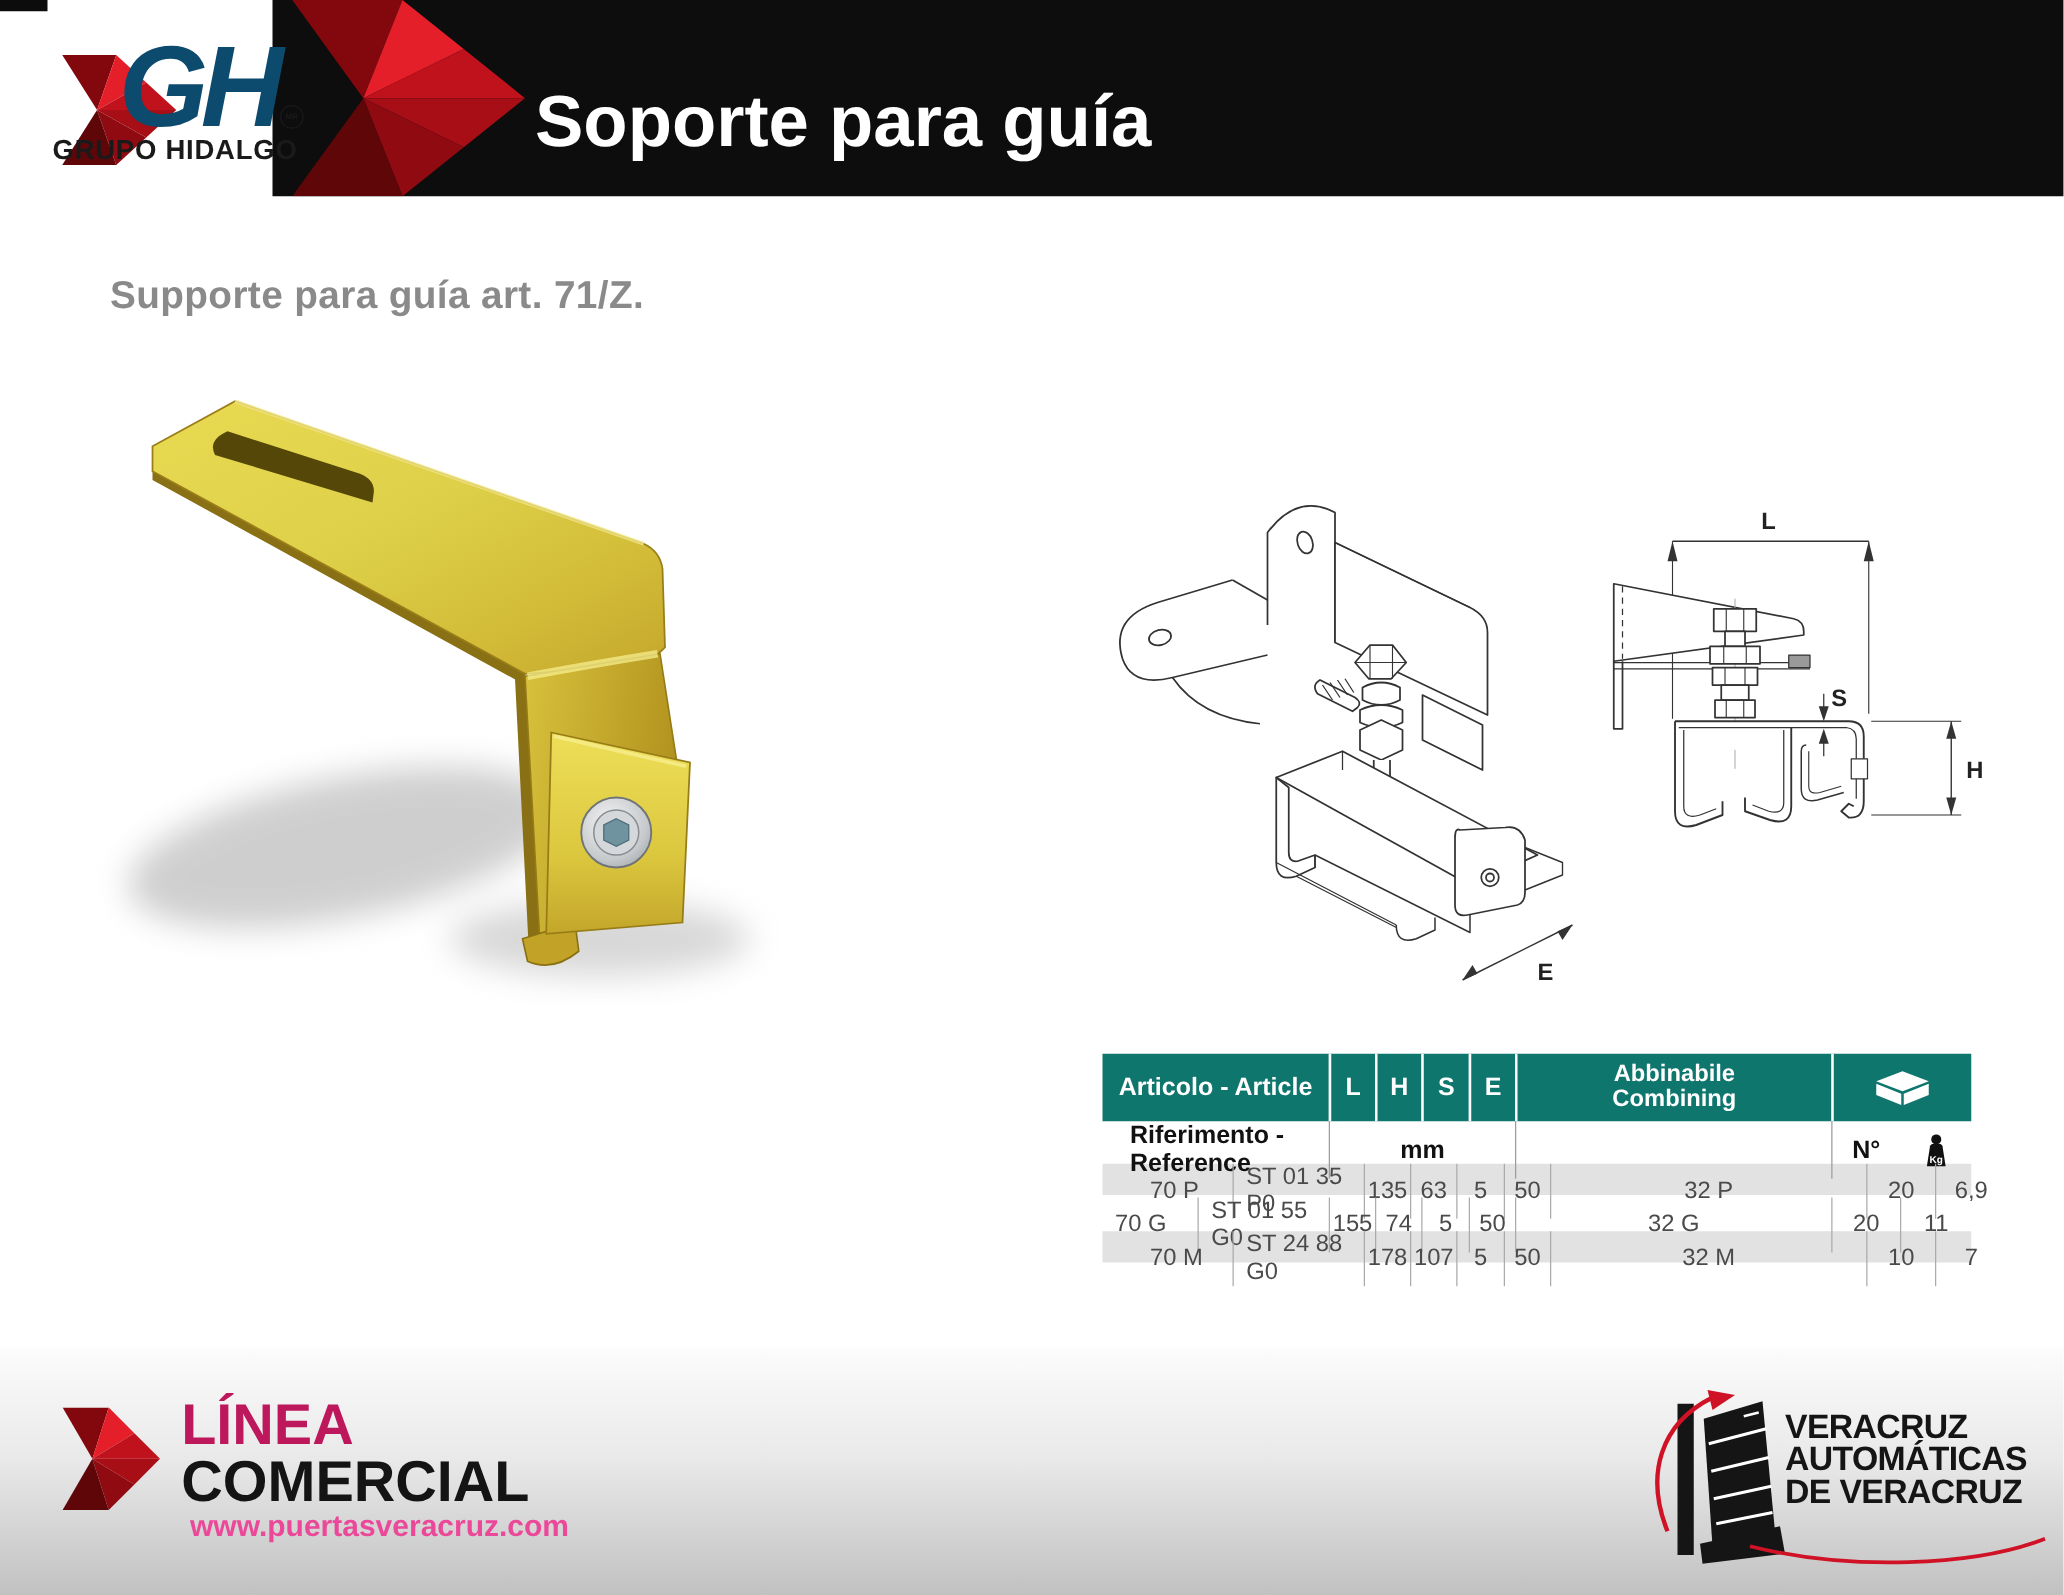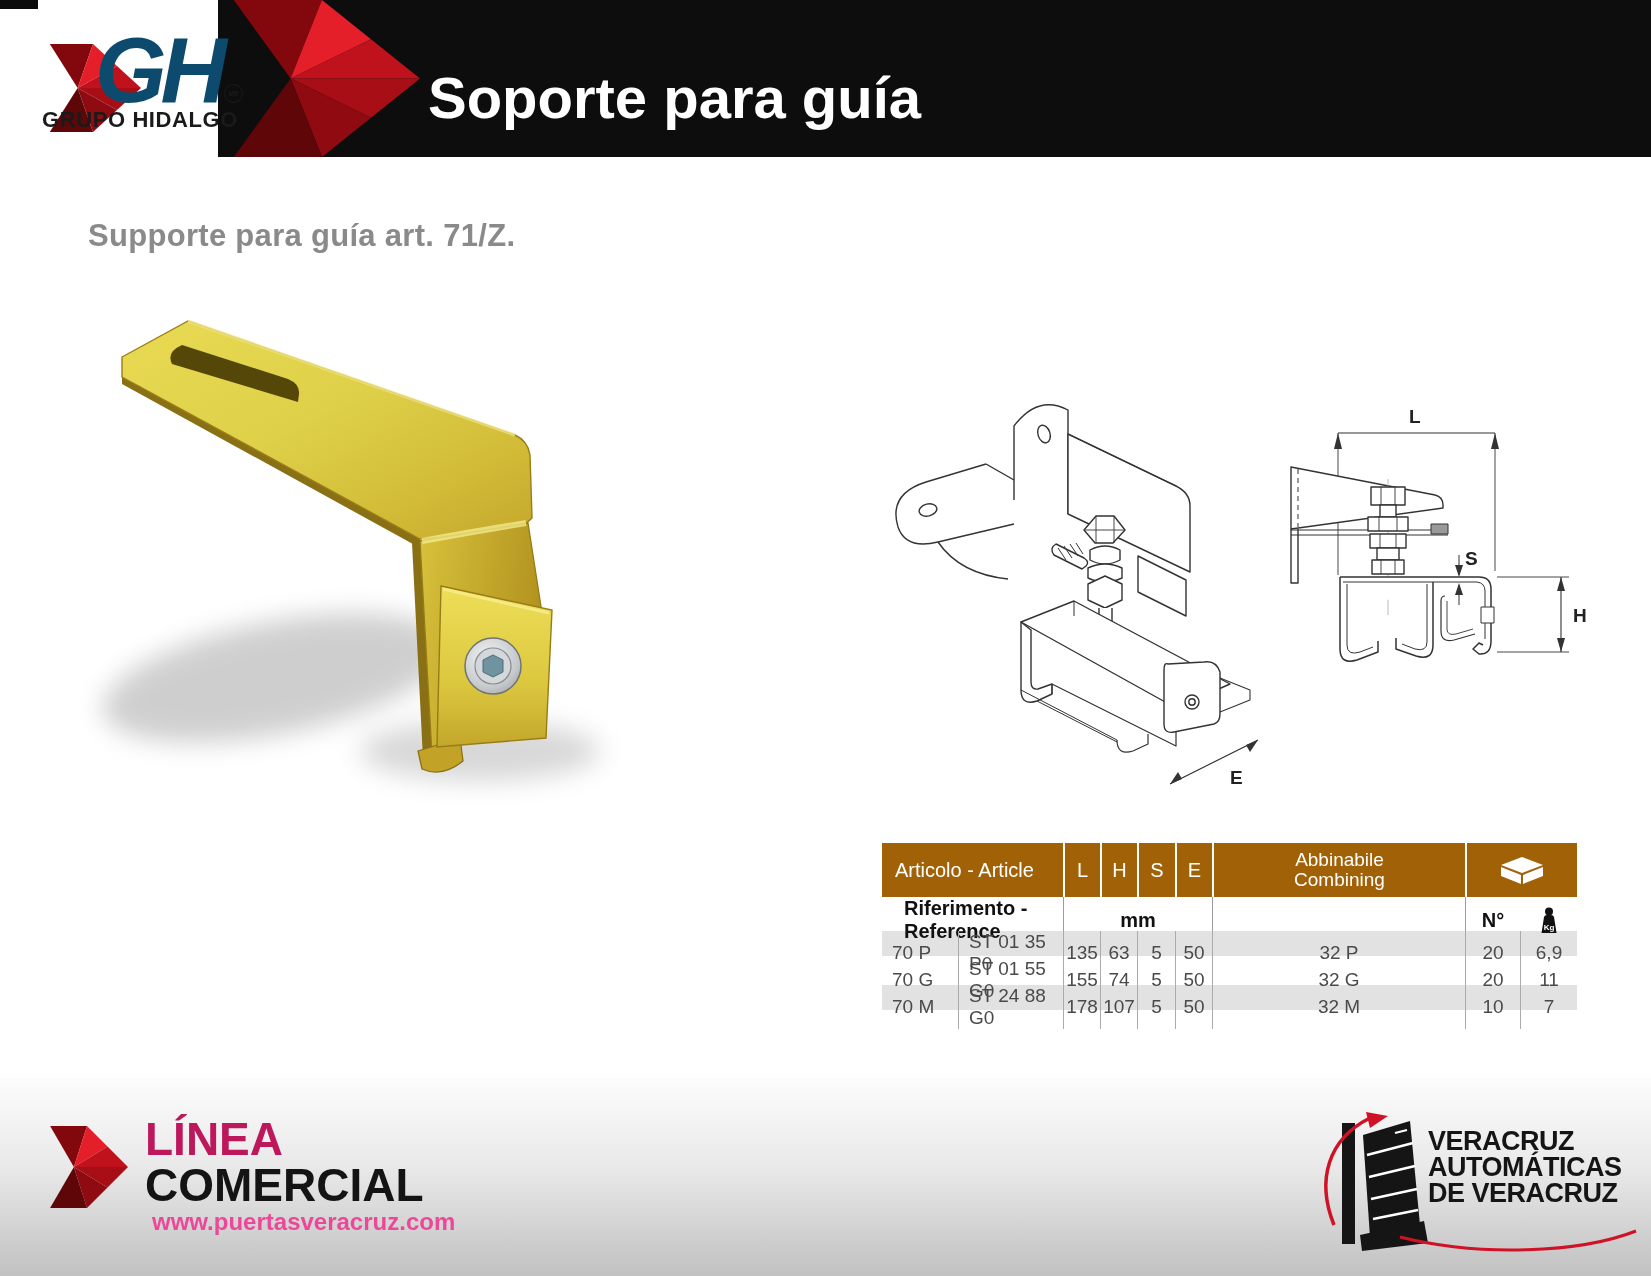--- a/index.html
+++ b/index.html
@@ -27,33 +27,33 @@
   
   #product-photo{left:60px;top:283px;width:700px;height:540px;}
   #iso-drawing{left:838px;top:372px;width:432px;height:428px;}
   #side-drawing{left:1283px;top:393px;width:350px;height:368px;}
   svg text{font-family:"Liberation Sans",sans-serif;}
   .dimlbl{font-size:19px;font-weight:bold;fill:#222;}
 
   
   #spec-table{left:882px;top:843px;width:695px;font-family:"Liberation Sans",sans-serif;}
   .t-head{display:grid;grid-template-columns:181px 37px 37px 38px 37px 253px 112px;height:54px;}
-  .t-head .hc{background:#a16207;color:#fff;font-weight:normal;font-size:20px;
+  .t-head .hc{background:#0f766e;color:#fff;font-weight:bold;font-size:20px;
               display:flex;align-items:center;justify-content:center;box-sizing:border-box;}
   .t-head .hc + .hc{border-left:2px solid #fff;}
   .t-head .hc.first{justify-content:flex-start;padding-left:13px;}
   .t-head .hc.two{flex-direction:column;line-height:20px;font-size:19px;justify-content:center;}
   .t-sub{display:grid;grid-template-columns:181px 149px 253px 55px 57px;height:34px;background:#fff;}
   .t-sub .sc{color:#111;font-weight:bold;font-size:20px;display:flex;align-items:center;
              justify-content:center;box-sizing:border-box;}
   .t-sub .sc.first{justify-content:flex-start;padding-left:4px;margin-left:18px;}
   .t-sub .sc.div{border-left:1px solid #9c9c9c;}
   .t-row{display:grid;grid-template-columns:76px 105px 37px 37px 38px 37px 253px 55px 57px;
          height:25px;margin-bottom:2px;}
-  .t-row.gray{background:#e2e2e2;}
+  .t-row.gray{background:#e2e2e2;padding-left:28px;}
   .t-row.white{background:#fff;}
   .t-row .dc{color:#4a4a4a;font-size:19px;display:flex;align-items:center;justify-content:center;
              box-sizing:border-box;}
   .t-row .dc + .dc{border-left:1px solid #ababab;}
   .t-row .dc.lft{justify-content:flex-start;padding-left:10px;}
 
   
   #footer-band{left:0;top:1078px;width:1651px;height:198px;
                background:linear-gradient(#fcfcfc 0%,#e9e9e9 45%,#c1c1c1 100%);}
   #footer-chevron{left:46px;top:1126px;width:82px;height:82px;}

